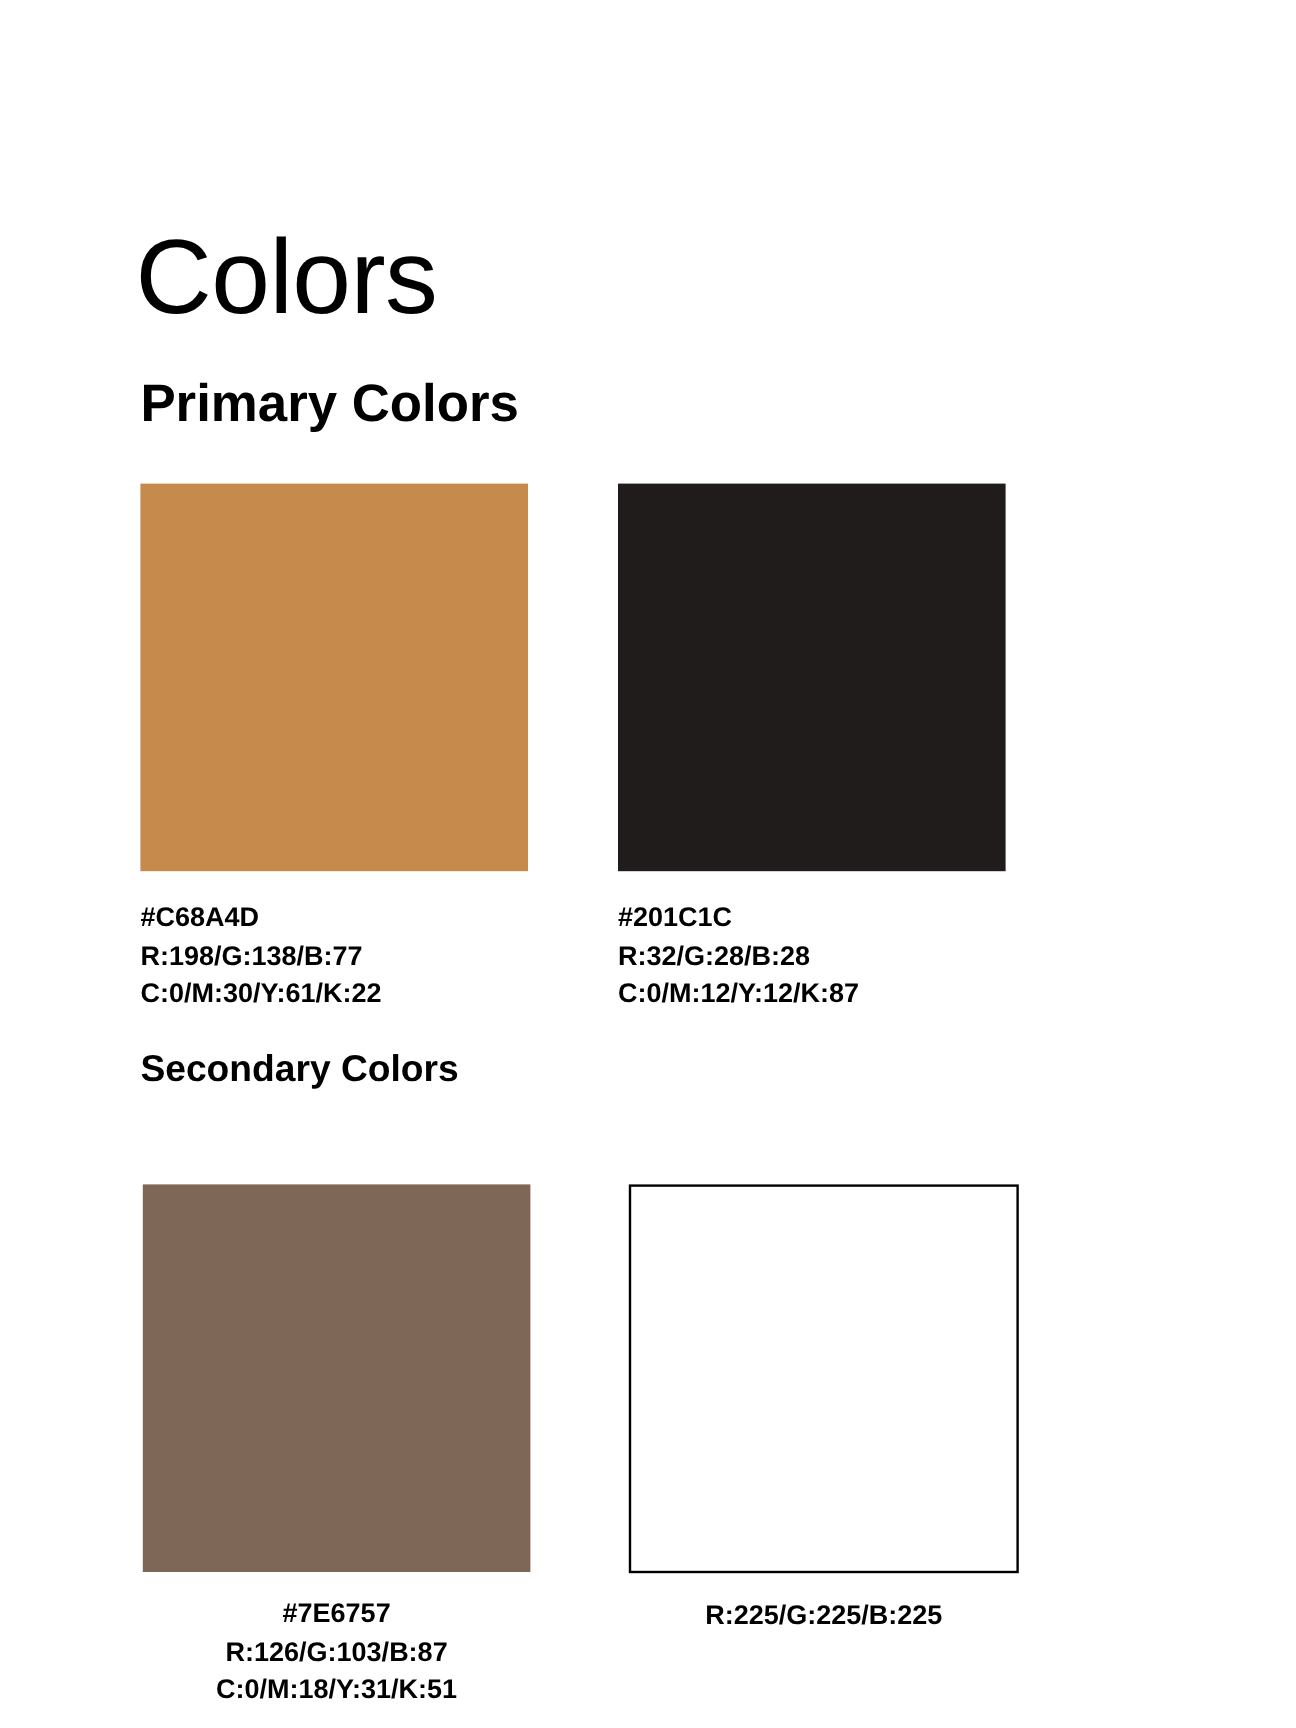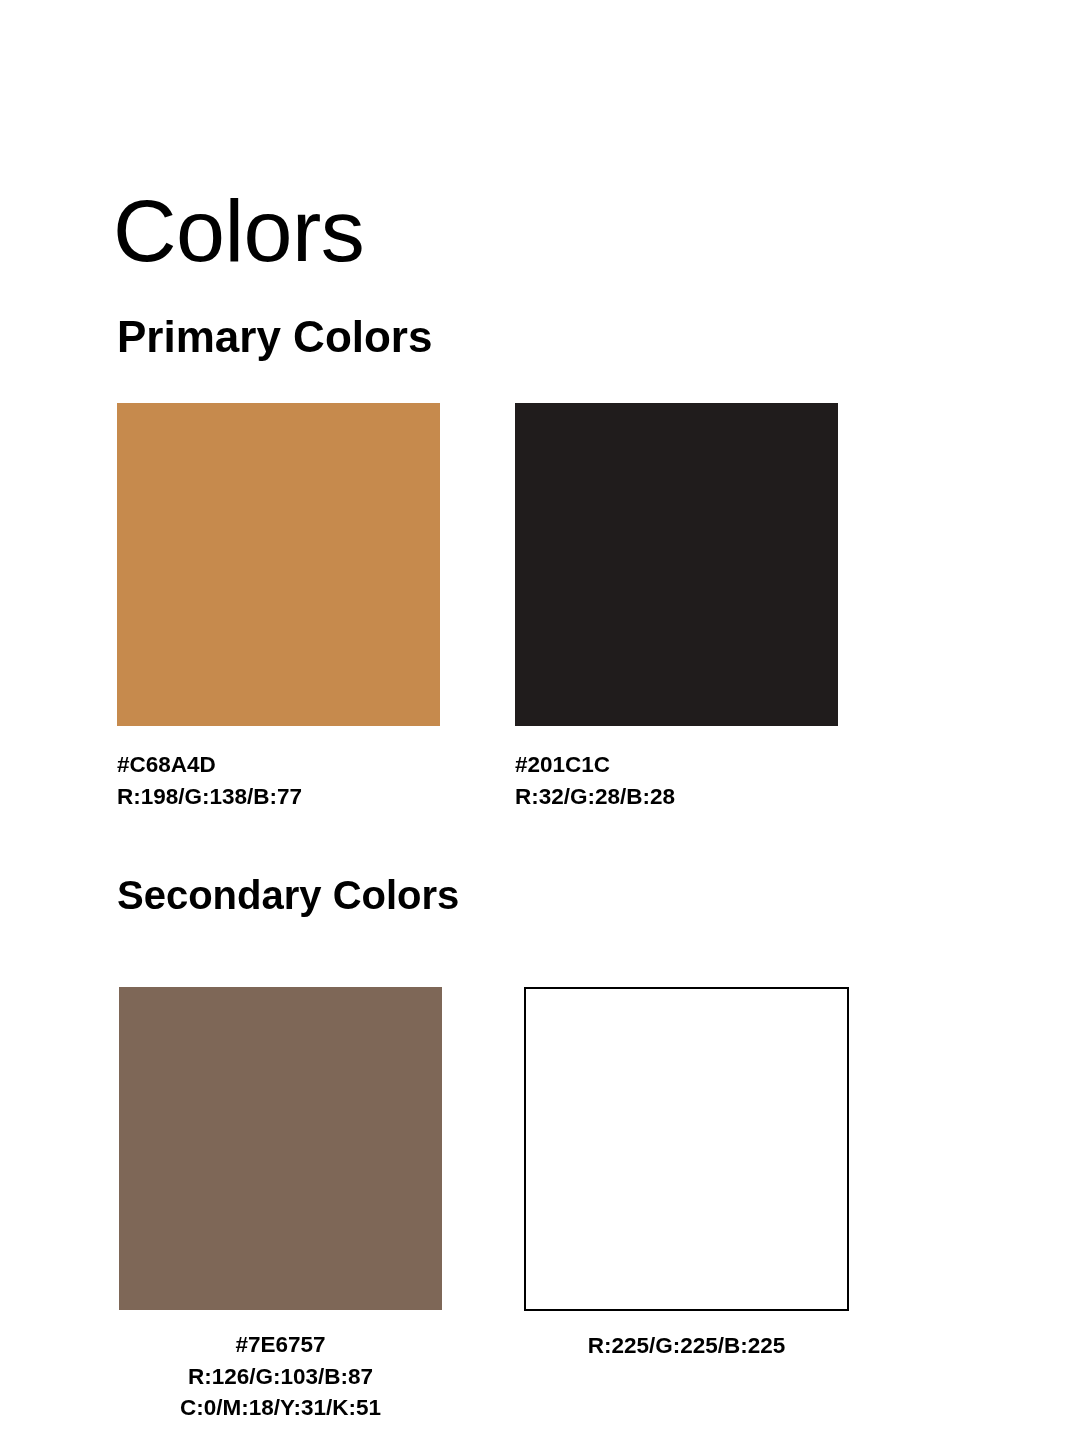--- a/index.html
+++ b/index.html
@@ -46,21 +46,21 @@
     line-height: 1.0;
   }
   .section-heading.primary {
     left: 117px;
     top: 264px;
     font-size: 44px;
   }
   .section-heading.secondary {
     left: 117px;
     top: 830px;
-    font-size: 40px;
+    font-size: 31px;
     margin-top: 31px;
   }
 
   
   .swatch-row {
     position: absolute;
     left: 0;
     width: 1080px;
   }
   .swatch-row.row-primary   { top: 349px; }
@@ -112,28 +112,30 @@
 
   <h2 class="section-heading primary">Primary Colors</h2>
 
   <div class="swatch-row row-primary">
 
     <div class="swatch-cell col-0">
       <div class="swatch-chip" style="background:#C68A4D;"></div>
       <div class="swatch-info">
         <span class="line">#C68A4D</span>
         <span class="line">R:198/G:138/B:77</span>
+        <span class="line">C:0/M:30/Y:61/K:22</span>
       </div>
     </div>
 
     <div class="swatch-cell col-1">
       <div class="swatch-chip" style="background:#201C1C;"></div>
       <div class="swatch-info">
         <span class="line">#201C1C</span>
         <span class="line">R:32/G:28/B:28</span>
+        <span class="line">C:0/M:12/Y:12/K:87</span>
       </div>
     </div>
 
   </div>
 
   <h2 class="section-heading secondary">Secondary Colors</h2>
 
   <div class="swatch-row row-secondary">
 
     <div class="swatch-cell col-0 sec">

